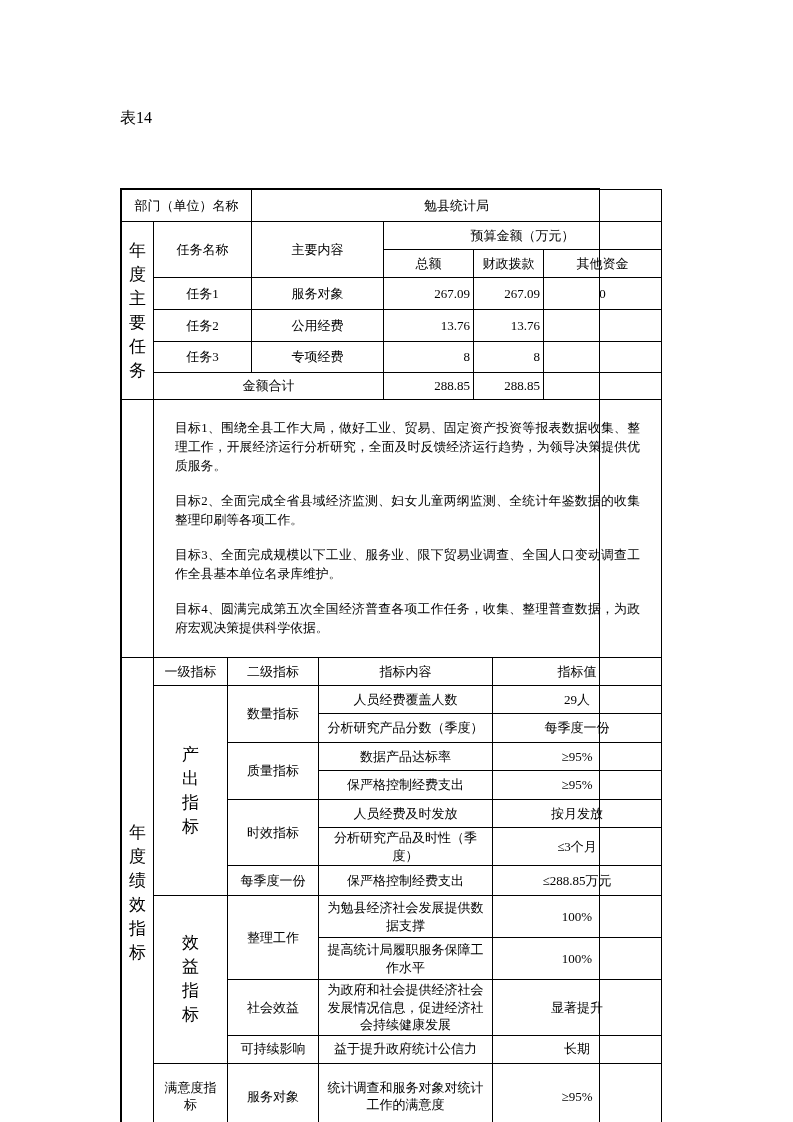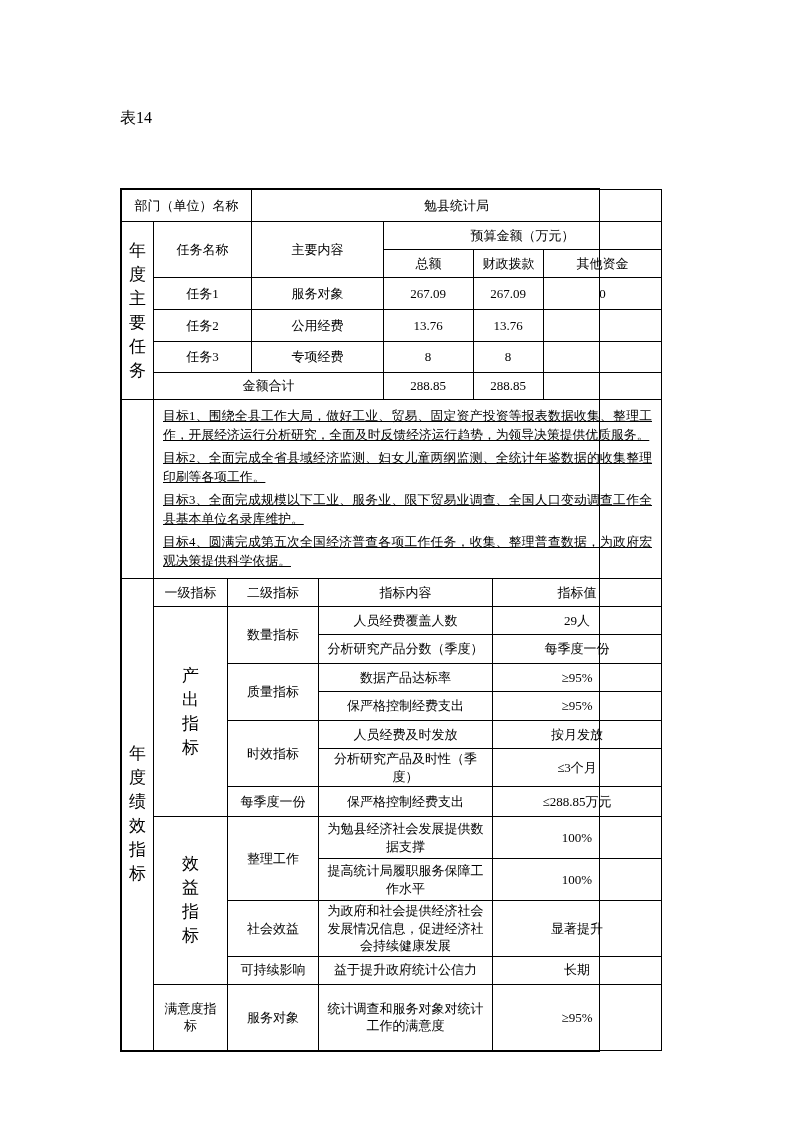--- a/index.html
+++ b/index.html
@@ -36,37 +36,37 @@
   td{
     border:1px solid #000;
     font-size:13px;
     line-height:1.35;
     text-align:center;
     vertical-align:middle;
     padding:1px 2px;
     overflow:hidden;
     word-break:break-all;
   }
-  td.num{padding-right:3px;}
+  td.num{text-align:right;padding-right:3px;}
   td.content-cell{padding:1px 6px;font-family:Liberation Serif, serif;}
   .vlabel{
     width:1em;margin:0 auto;
     line-height:24px;font-size:17px;
     word-break:break-all;
   }
   .vlabel-tight{line-height:21px;margin-left:44px;}
   .wraplabel{max-width:4em;margin:14px auto;word-break:break-all;}
   td.goals-cell{
     text-align:justify;
     vertical-align:middle;
     padding:3px 5px;
     font-size:12.8px;
     line-height:19px;
   }
-  .goals-cell p{margin:4px;text-decoration:underline;}
+  .goals-cell p{margin:16px;}
 </style>
 </head>
 <body>
 
 <div class="sheet">
 
   <div class="page-tag">表14</div>
 
   <div class="tbl-wrap">
 

